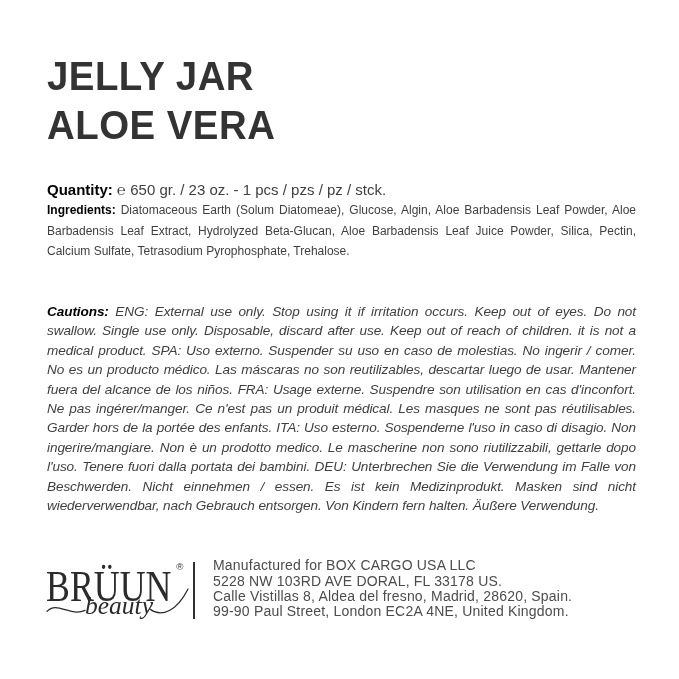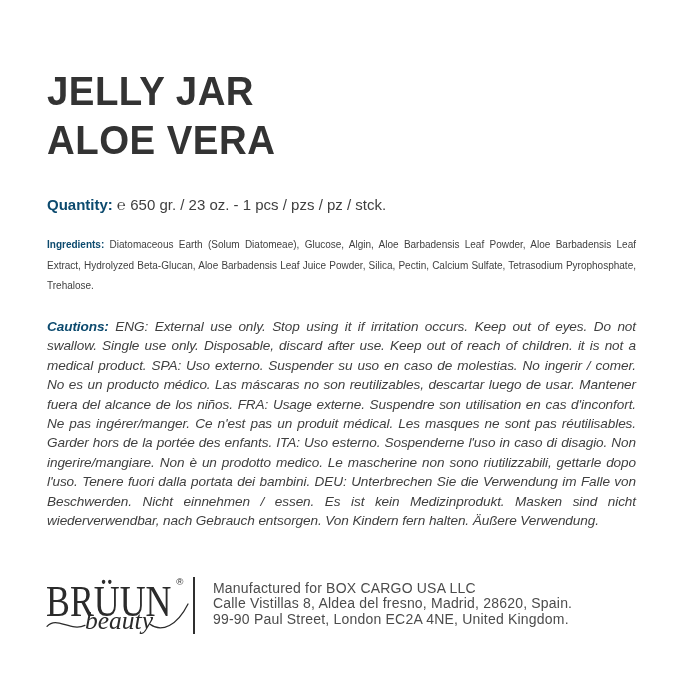--- a/index.html
+++ b/index.html
@@ -4,41 +4,41 @@
 <style>
   html,body{margin:0;padding:0;}
   body{
     width:679px;height:679px;
     background:#ffffff;
     font-family:"Liberation Sans", sans-serif;
     color:#3f3f3f;
     position:relative;
     overflow:hidden;
   }
-  .label-canvas{position:absolute;inset:0;background:#ffffff;margin-top:15px;}
+  .label-canvas{position:absolute;inset:0;background:#ffffff;}
 
   .product-title{
     position:absolute;left:47px;top:52px;
     font-size:40px;line-height:49px;
     font-weight:800;color:#333333;
     letter-spacing:0.5px;
     transform:scaleX(0.96);transform-origin:left top;
   }
 
   .qty-row{
     position:absolute;left:47px;top:179px;width:590px;
     font-size:15px;line-height:21px;color:#3f3f3f;
   }
-  .lead{font-weight:700;color:#0c4a6e;}
+  .lead{font-weight:700;color:#000000;}
 
   .para{
     position:absolute;left:47px;width:589px;
     text-align:justify;color:#3f3f3f;
   }
-  .para-ingredients{top:220px;font-size:10px;line-height:20.5px;}
+  .para-ingredients{top:200px;font-size:12px;line-height:20.5px;}
   .para-cautions{top:302px;font-size:13.6px;line-height:19.4px;letter-spacing:-0.1px;font-style:italic;}
 
   .footer{
     position:absolute;left:44px;top:552px;
     display:flex;align-items:center;
   }
   .logo-wrap{width:148px;height:70px;flex:0 0 auto;}
   .footer-divider{
     width:0;height:57px;border-left:2px solid #2f2f2f;
     margin-left:1px;margin-top:7px;flex:0 0 auto;
@@ -87,18 +87,19 @@
       <text x="135" y="18" font-family="Liberation Sans, sans-serif" font-size="10" fill="#2b2b2b">®</text>
       <path d="M2 61 C 12 50, 26 67, 41 60" fill="none" stroke="#2b2b2b" stroke-width="1.3" stroke-linecap="round"></path>
       <text x="41" y="64" font-family="Liberation Serif, serif" font-size="25" font-style="italic" fill="#2b2b2b" textLength="70" lengthAdjust="spacingAndGlyphs">beauty</text>
       <path d="M108 59 C 120 68, 136 60, 147 38" fill="none" stroke="#2b2b2b" stroke-width="1.3" stroke-linecap="round"></path>
     </svg>
 
     <div class="footer-divider"></div>
 
     <div class="address">
       <div>Manufactured for BOX CARGO USA LLC</div>
+      <div>5228 NW 103RD AVE DORAL, FL 33178 US.</div>
       <div>Calle Vistillas 8, Aldea del fresno, Madrid, 28620, Spain.</div>
       <div>99-90 Paul Street, London EC2A 4NE, United Kingdom.</div>
     </div>
   </div>
 
 </div>
 
 </body></html>

